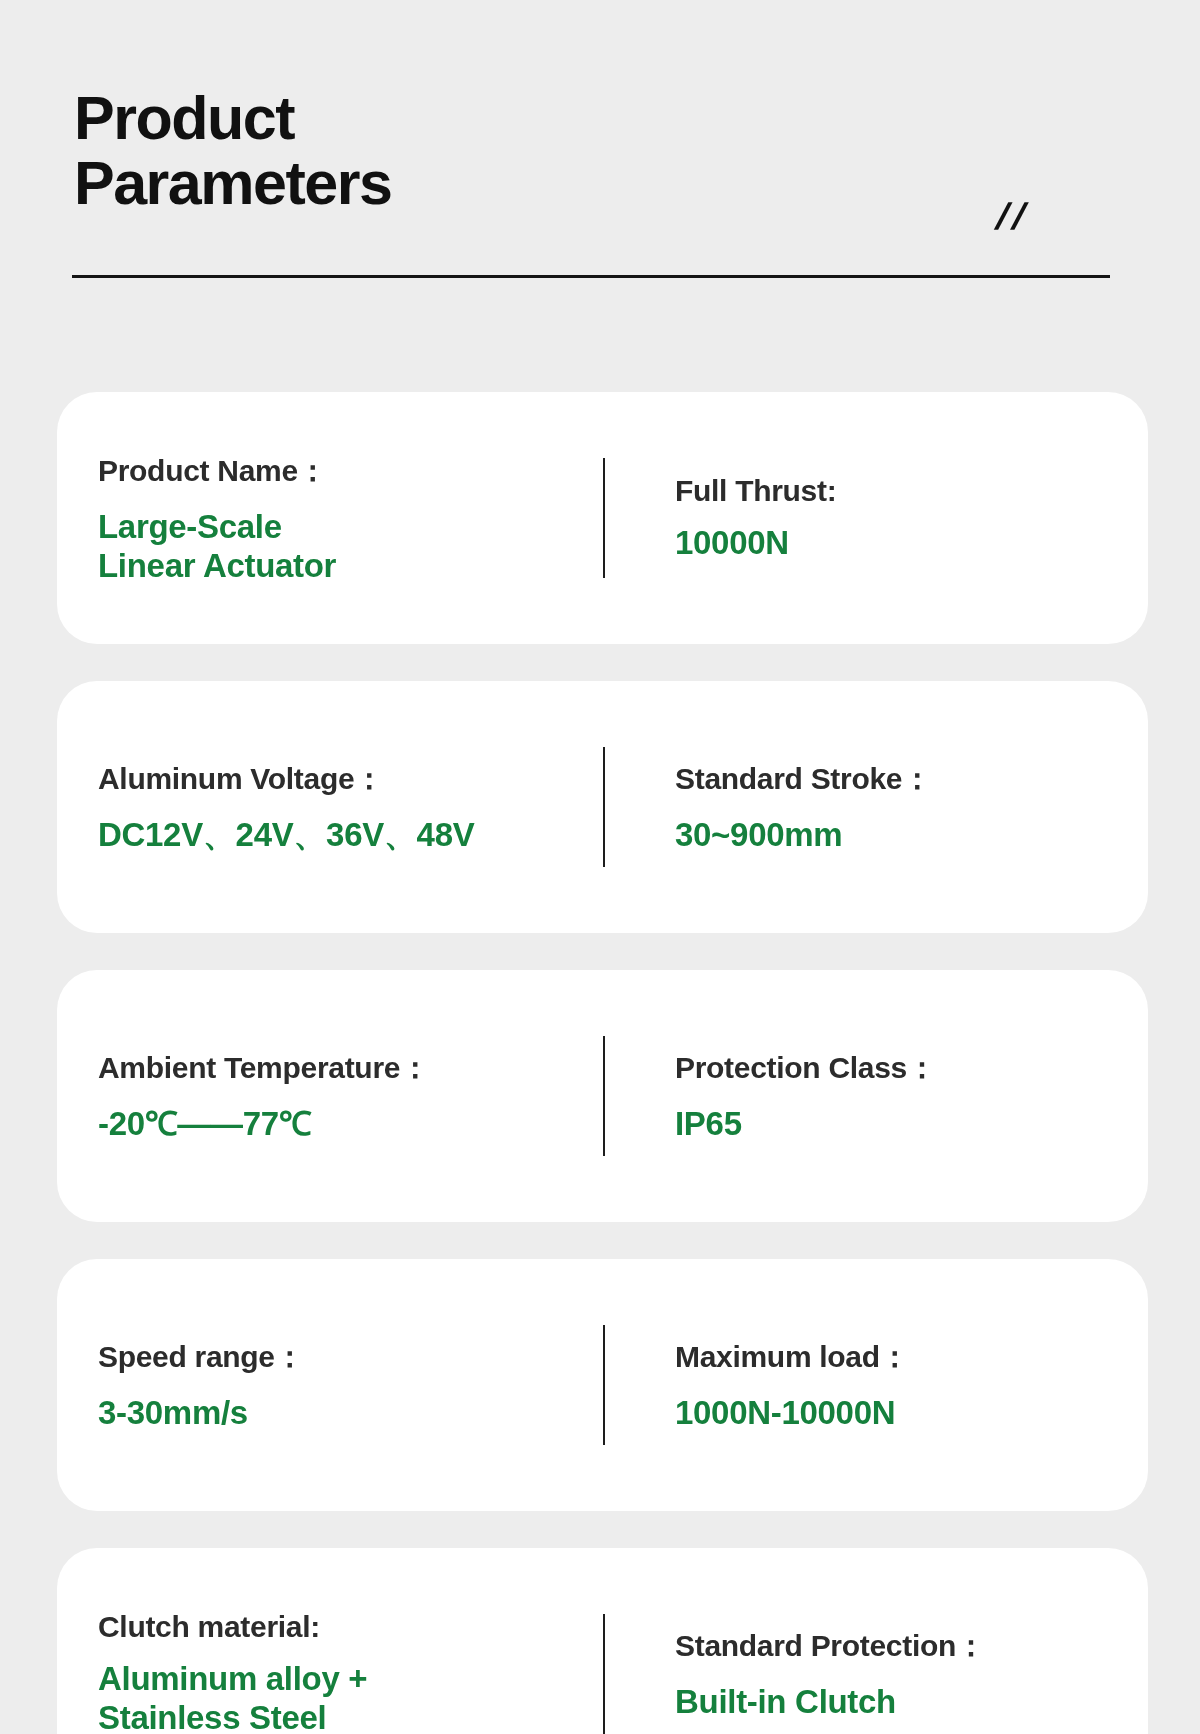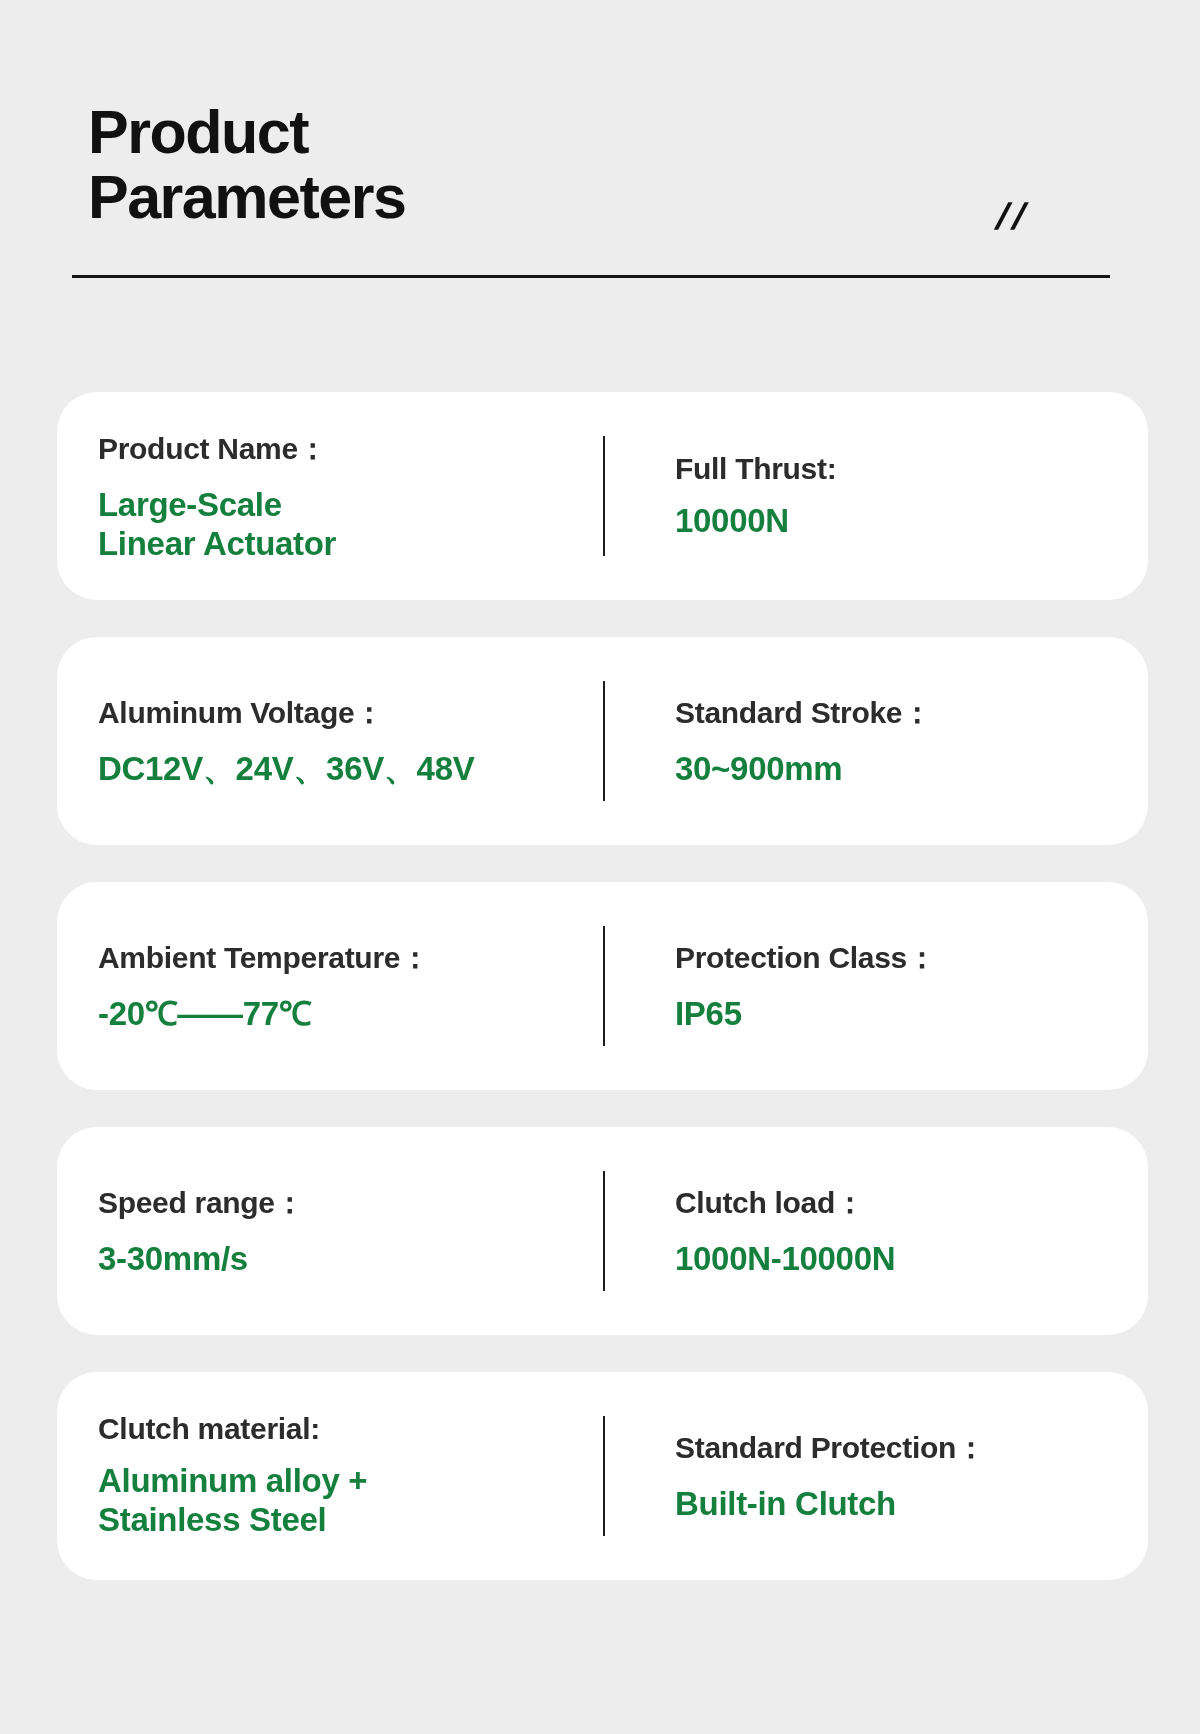--- a/index.html
+++ b/index.html
@@ -17,21 +17,21 @@
     width: 1200px;
     height: 1734px;
     overflow: hidden;
     background: #ededed;
   }
   
   .header-title {
     position: absolute;
     left: 74px;
     top: 86px;
-    margin: 14px;
+    margin: 0;
     font-size: 61px;
     line-height: 1.07;
     font-weight: 800;
     letter-spacing: -1.5px;
     color: #111111;
   }
   .decor-slashes {
     position: absolute;
     left: 997px;
     top: 196px;
@@ -56,21 +56,21 @@
     left: 57px;
     top: 392px;
     width: 1091px;
     display: flex;
     flex-direction: column;
     gap: 37px;
   }
   .spec-card {
     background: #ffffff;
     border-radius: 40px;
-    height: 208px;
+    height: 252px;
     display: flex;
     align-items: stretch;
   }
   .col-left {
     box-sizing: border-box;
     width: 546px;
     padding-left: 41px;
     padding-right: 20px;
     display: flex;
     flex-direction: column;
@@ -159,21 +159,21 @@
       </div>
     </div>
 
     <div class="spec-card">
       <div class="col-left">
         <div class="spec-label">Speed range：</div>
         <div class="spec-value">3-30mm/s</div>
       </div>
       <div class="column-divider"></div>
       <div class="col-right">
-        <div class="spec-label">Clutch load：</div>
+        <div class="spec-label">Maximum load：</div>
         <div class="spec-value">1000N-10000N</div>
       </div>
     </div>
 
     <div class="spec-card">
       <div class="col-left">
         <div class="spec-label">Clutch material:</div>
         <div class="spec-value">Aluminum alloy +
 Stainless Steel</div>
       </div>

